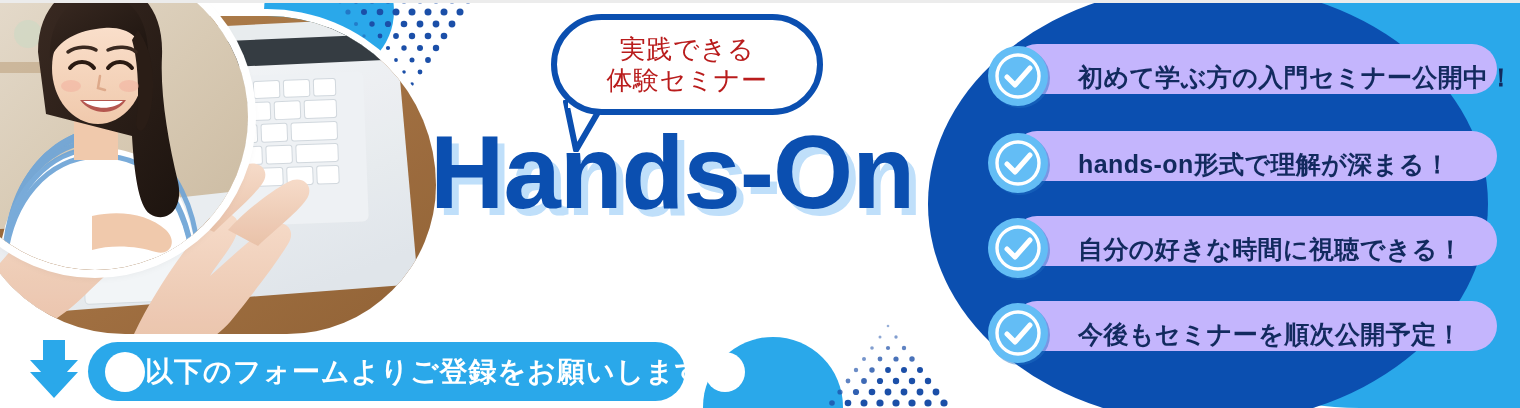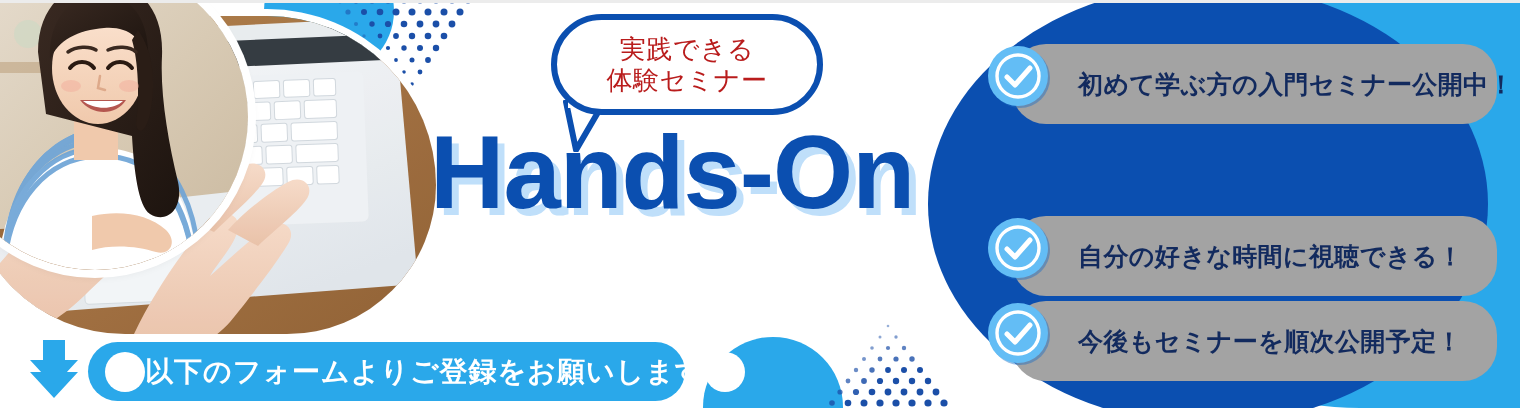--- a/index.html
+++ b/index.html
@@ -189,25 +189,25 @@
     align-items:center;
   }
   .check-row.r0 { top:0px; }
   .check-row.r1 { top:87px; }
   .check-row.r2 { top:172px; }
   .check-row.r3 { top:257px; }
 
   .check-pill {
     position:absolute;
     left:27px; top:1px;
-    width:485px; height:80px;
-    background:#a3a3a3;
+    width:485px; height:50px;
+    background:#c4b5fd;
     border-radius:34px;
     display:flex;
-    align-items:center;
+    align-items:flex-end;
   }
   .check-pill .label {
     margin-left:66px;
     color:#122a5e;
     font-size:25px;
     font-weight:bold;
     letter-spacing:.4px;
     white-space:nowrap;
   }
   .check-icon {
@@ -519,20 +519,31 @@
         <span class="label">初めて学ぶ方の入門セミナー公開中！</span>
       </div>
       <svg class="check-icon" viewBox="0 0 67 67">
         <circle cx="35" cy="35" r="30" fill="#1f6fc4" opacity=".45"></circle>
         <circle cx="33" cy="33" r="30" fill="#63bdf5"></circle>
         <circle cx="33" cy="33" r="21" fill="none" stroke="#ffffff" stroke-width="3.4"></circle>
         <path d="M22 34 L30 42 L45 25" fill="none" stroke="#ffffff" stroke-width="5" stroke-linecap="round" stroke-linejoin="round"></path>
       </svg>
     </div>
 
+    <div class="check-row r1">
+      <div class="check-pill">
+        <span class="label">hands-on形式で理解が深まる！</span>
+      </div>
+      <svg class="check-icon" viewBox="0 0 67 67">
+        <circle cx="35" cy="35" r="30" fill="#1f6fc4" opacity=".45"></circle>
+        <circle cx="33" cy="33" r="30" fill="#63bdf5"></circle>
+        <circle cx="33" cy="33" r="21" fill="none" stroke="#ffffff" stroke-width="3.4"></circle>
+        <path d="M22 34 L30 42 L45 25" fill="none" stroke="#ffffff" stroke-width="5" stroke-linecap="round" stroke-linejoin="round"></path>
+      </svg>
+    </div>
 
     <div class="check-row r2">
       <div class="check-pill">
         <span class="label">自分の好きな時間に視聴できる！</span>
       </div>
       <svg class="check-icon" viewBox="0 0 67 67">
         <circle cx="35" cy="35" r="30" fill="#1f6fc4" opacity=".45"></circle>
         <circle cx="33" cy="33" r="30" fill="#63bdf5"></circle>
         <circle cx="33" cy="33" r="21" fill="none" stroke="#ffffff" stroke-width="3.4"></circle>
         <path d="M22 34 L30 42 L45 25" fill="none" stroke="#ffffff" stroke-width="5" stroke-linecap="round" stroke-linejoin="round"></path>

